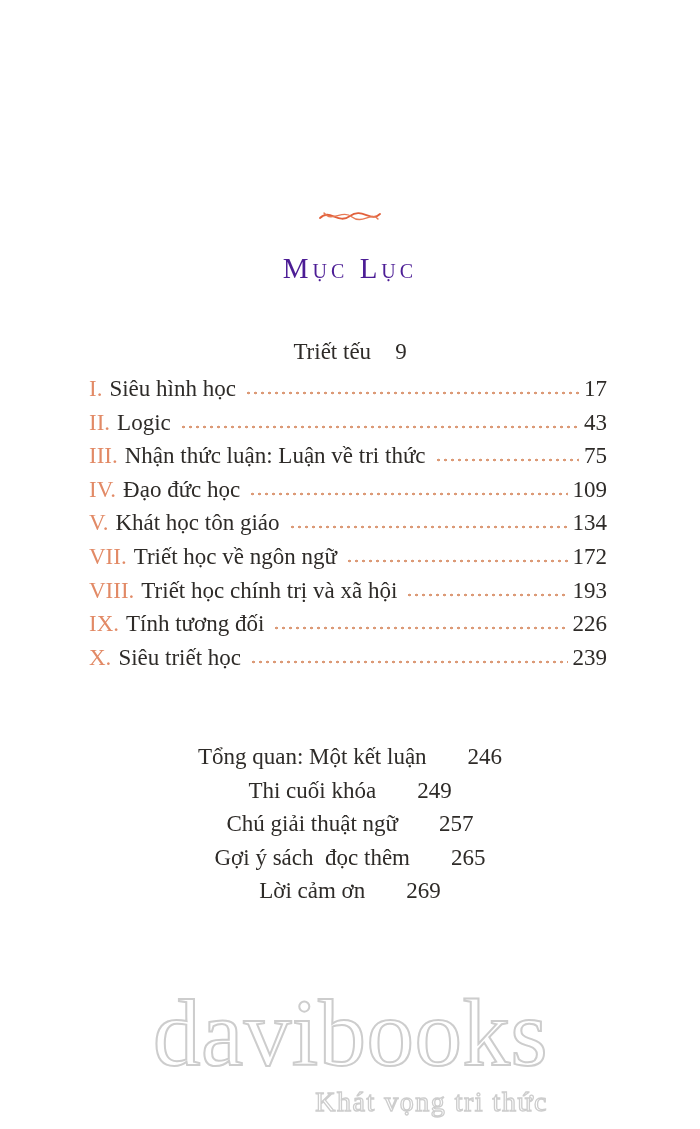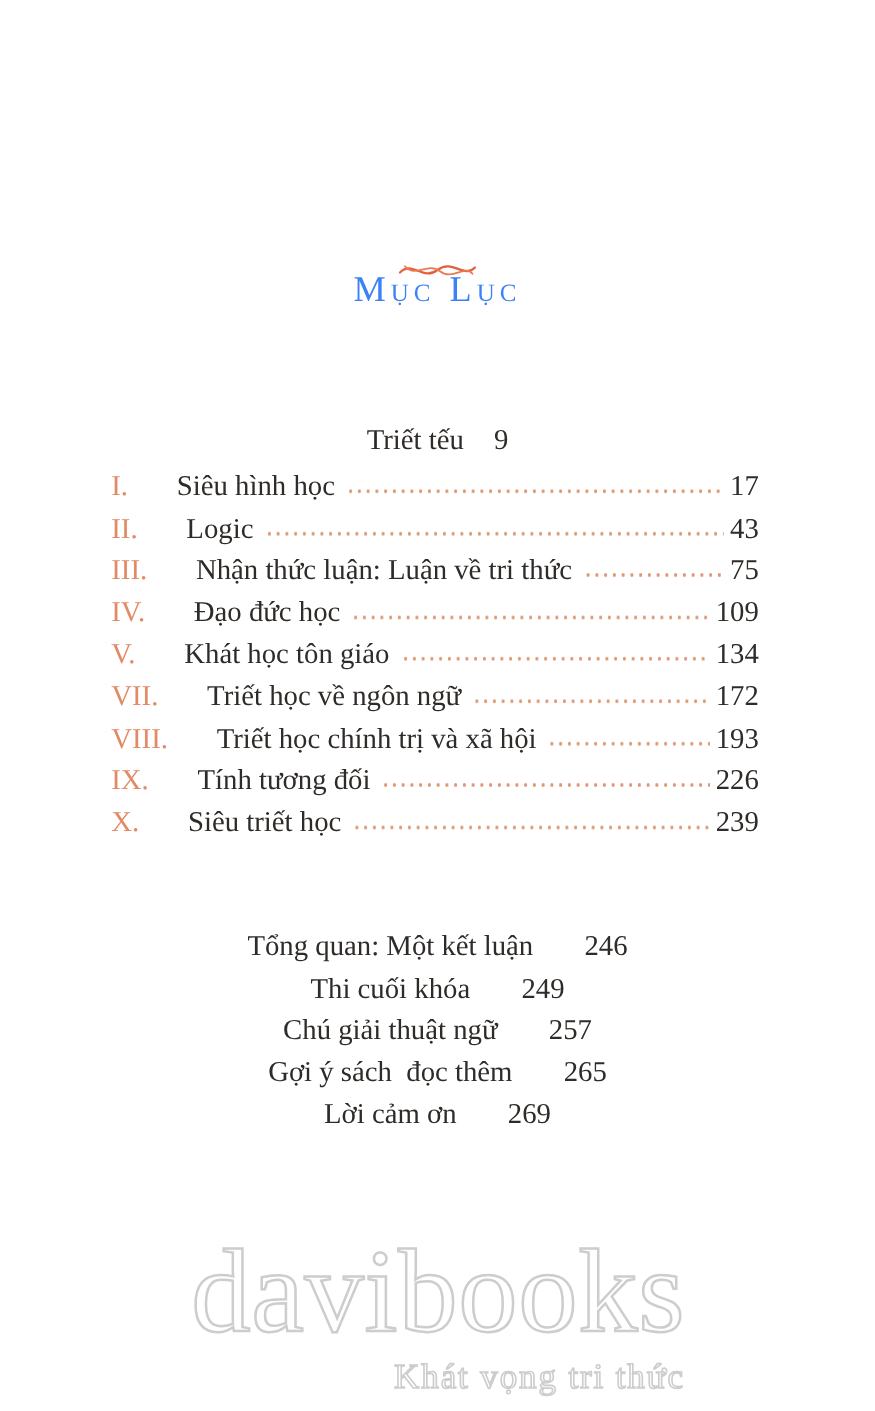--- a/index.html
+++ b/index.html
@@ -9,44 +9,44 @@
     font-family:"Liberation Serif", serif;
     color:#2e2b28;
     position:relative;
     overflow:hidden;
   }
   .ornament{
     position:absolute;top:204px;left:0;width:100%;
     display:flex;justify-content:center;
   }
   .page-title{
-    position:absolute;top:216px;left:0;width:100%;
+    position:absolute;top:252px;left:0;width:100%;
     text-align:center;
     font-size:29px;
     font-variant:small-caps;
     letter-spacing:4px;
-    color:#3b82f6;
+    color:#4c1d95;
     font-weight:400;
   }
   .intro-row{
     position:absolute;top:339px;left:0;width:100%;
     display:flex;justify-content:center;align-items:baseline;
     font-size:23px;
   }
   .intro-row .entry-page{margin-left:24px;}
   .toc{
     position:absolute;top:376px;left:89px;width:518px;
   }
   .toc-row{
     display:flex;align-items:baseline;
     height:33.6px;
     font-size:23px;
   }
   .numeral{color:#e28a66;margin-right:7px;flex:0 0 auto;}
-  .chapter-title{flex:0 0 auto;white-space:pre-wrap;margin-left:32px;}
+  .chapter-title{flex:0 0 auto;white-space:pre-wrap;}
   .dots{
     flex:1 1 auto;
     height:6px;
     margin:0 5px 0 9px;
     background-image:radial-gradient(circle, #dc9a77 1.2px, rgba(0,0,0,0) 1.6px);
     background-size:7px 6px;
     background-repeat:repeat-x;
     background-position:0 100%;
   }
   .pagenum{flex:0 0 auto;}

